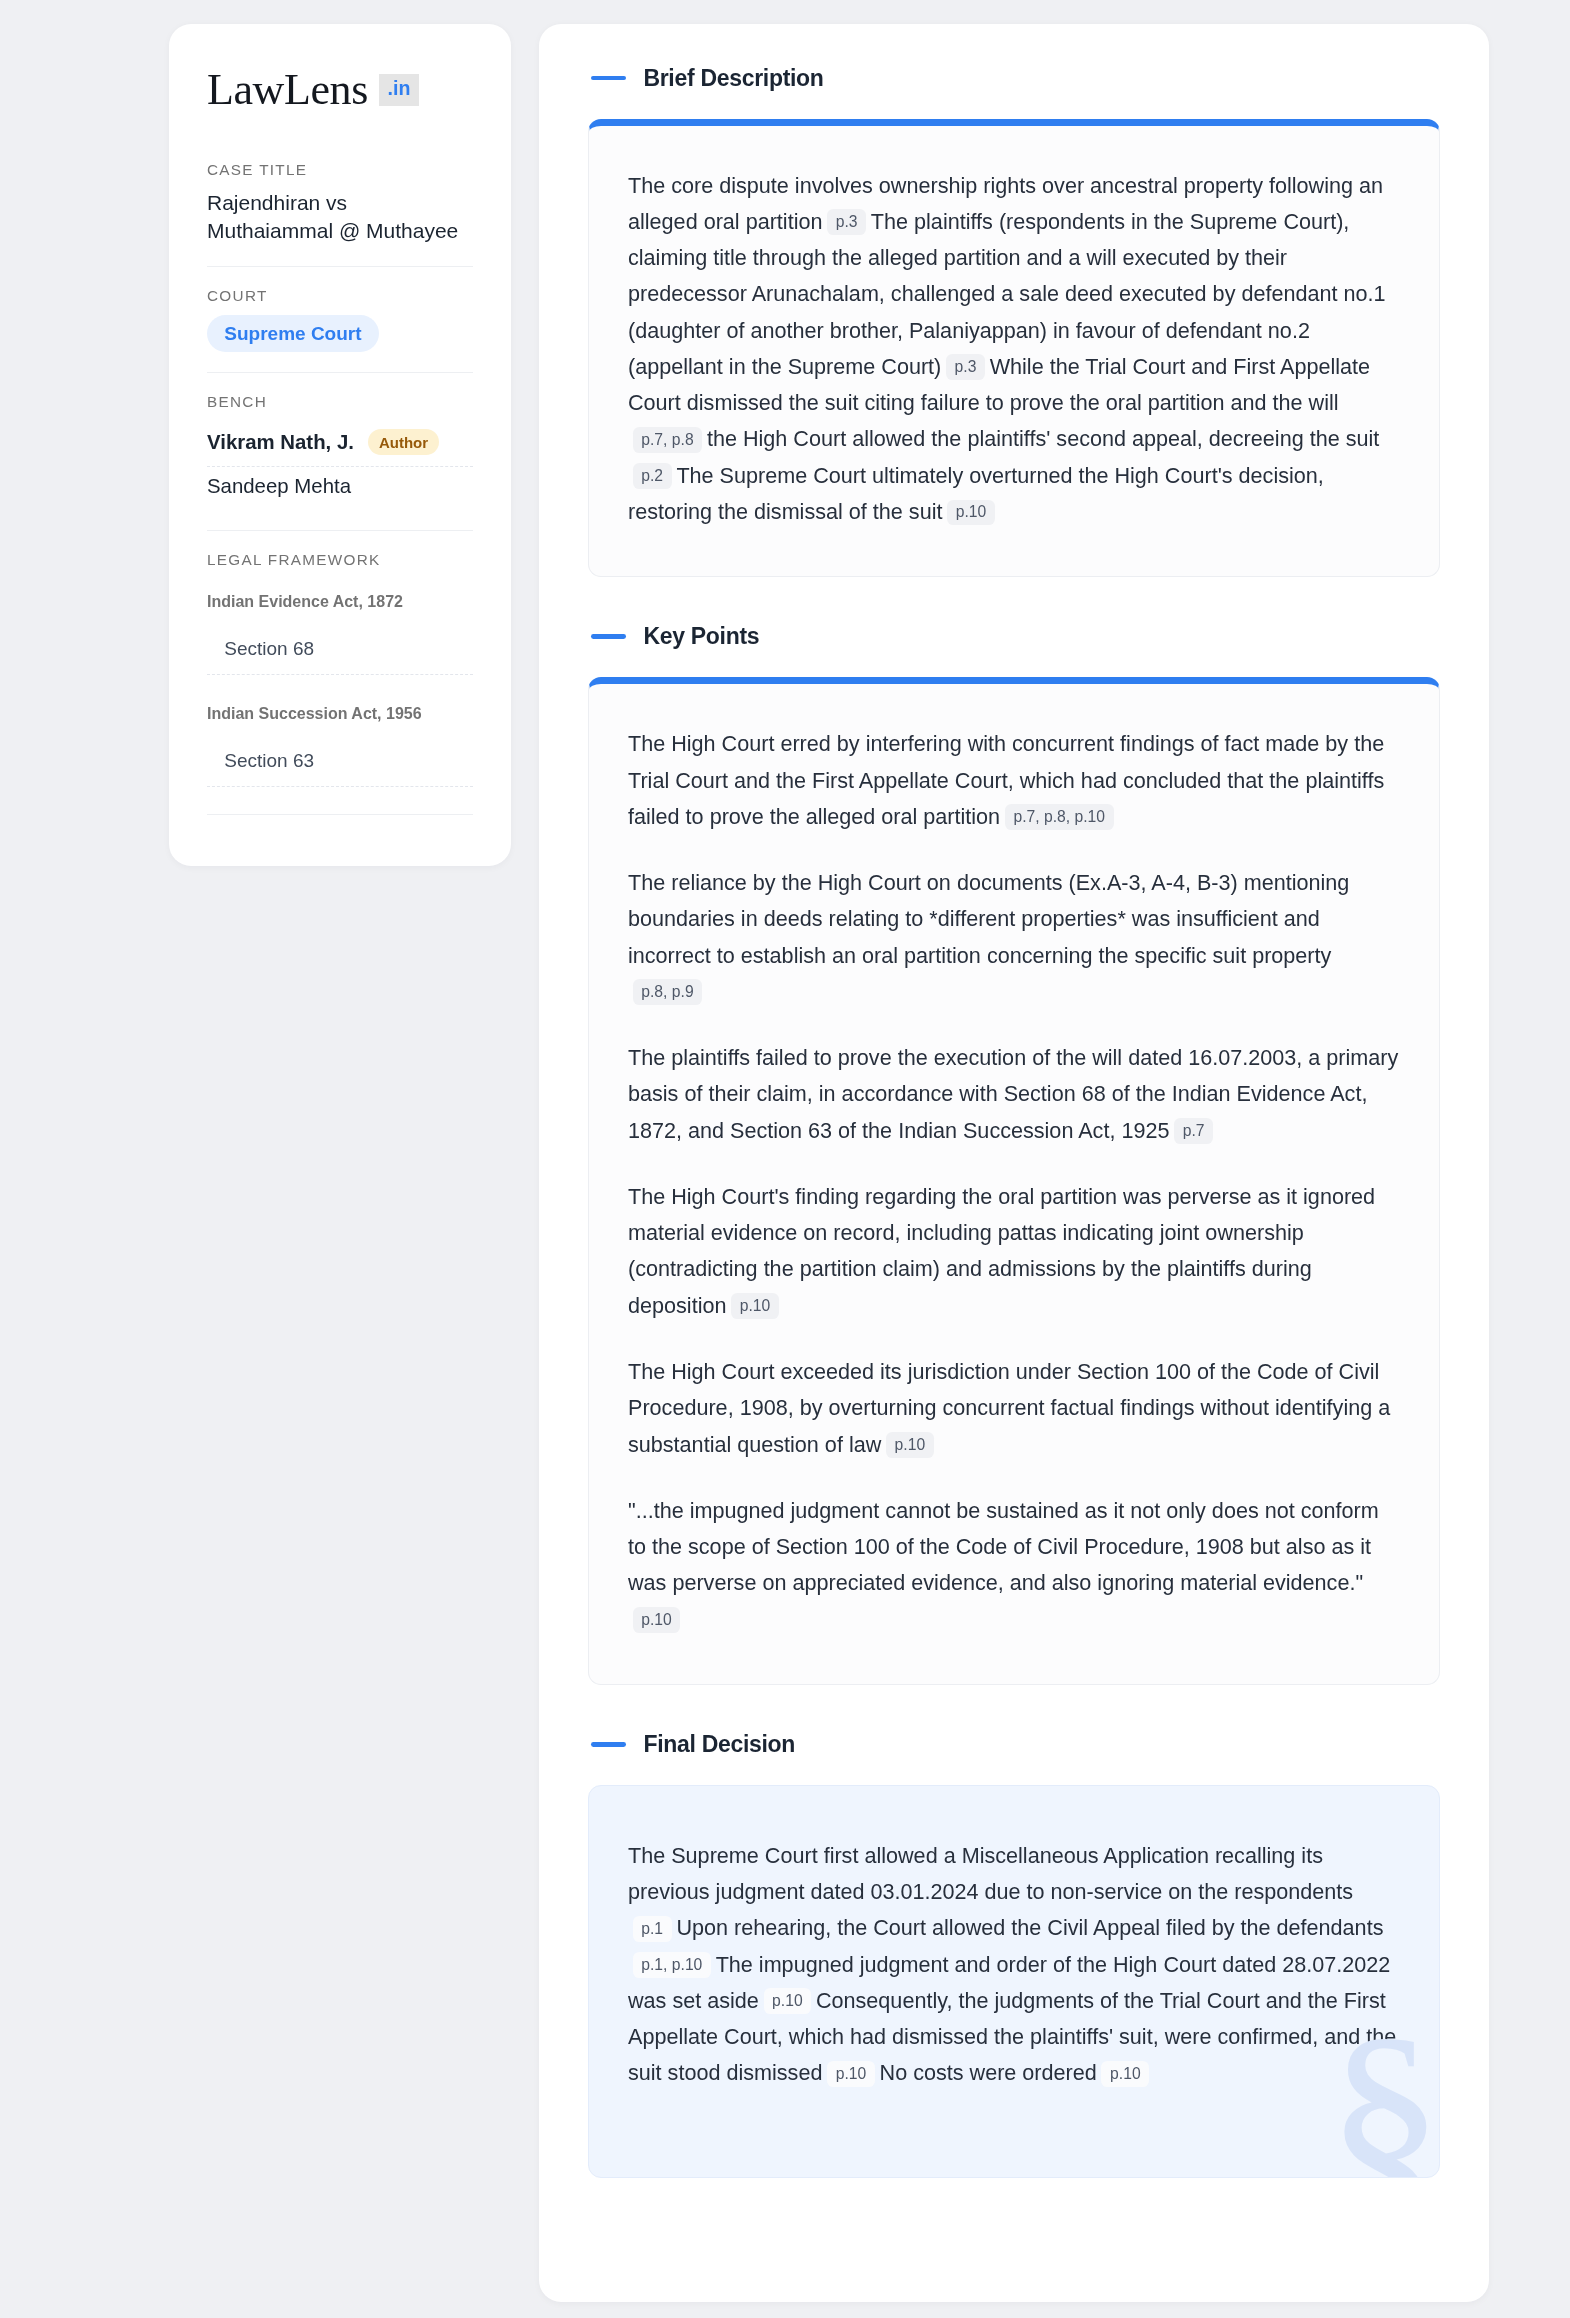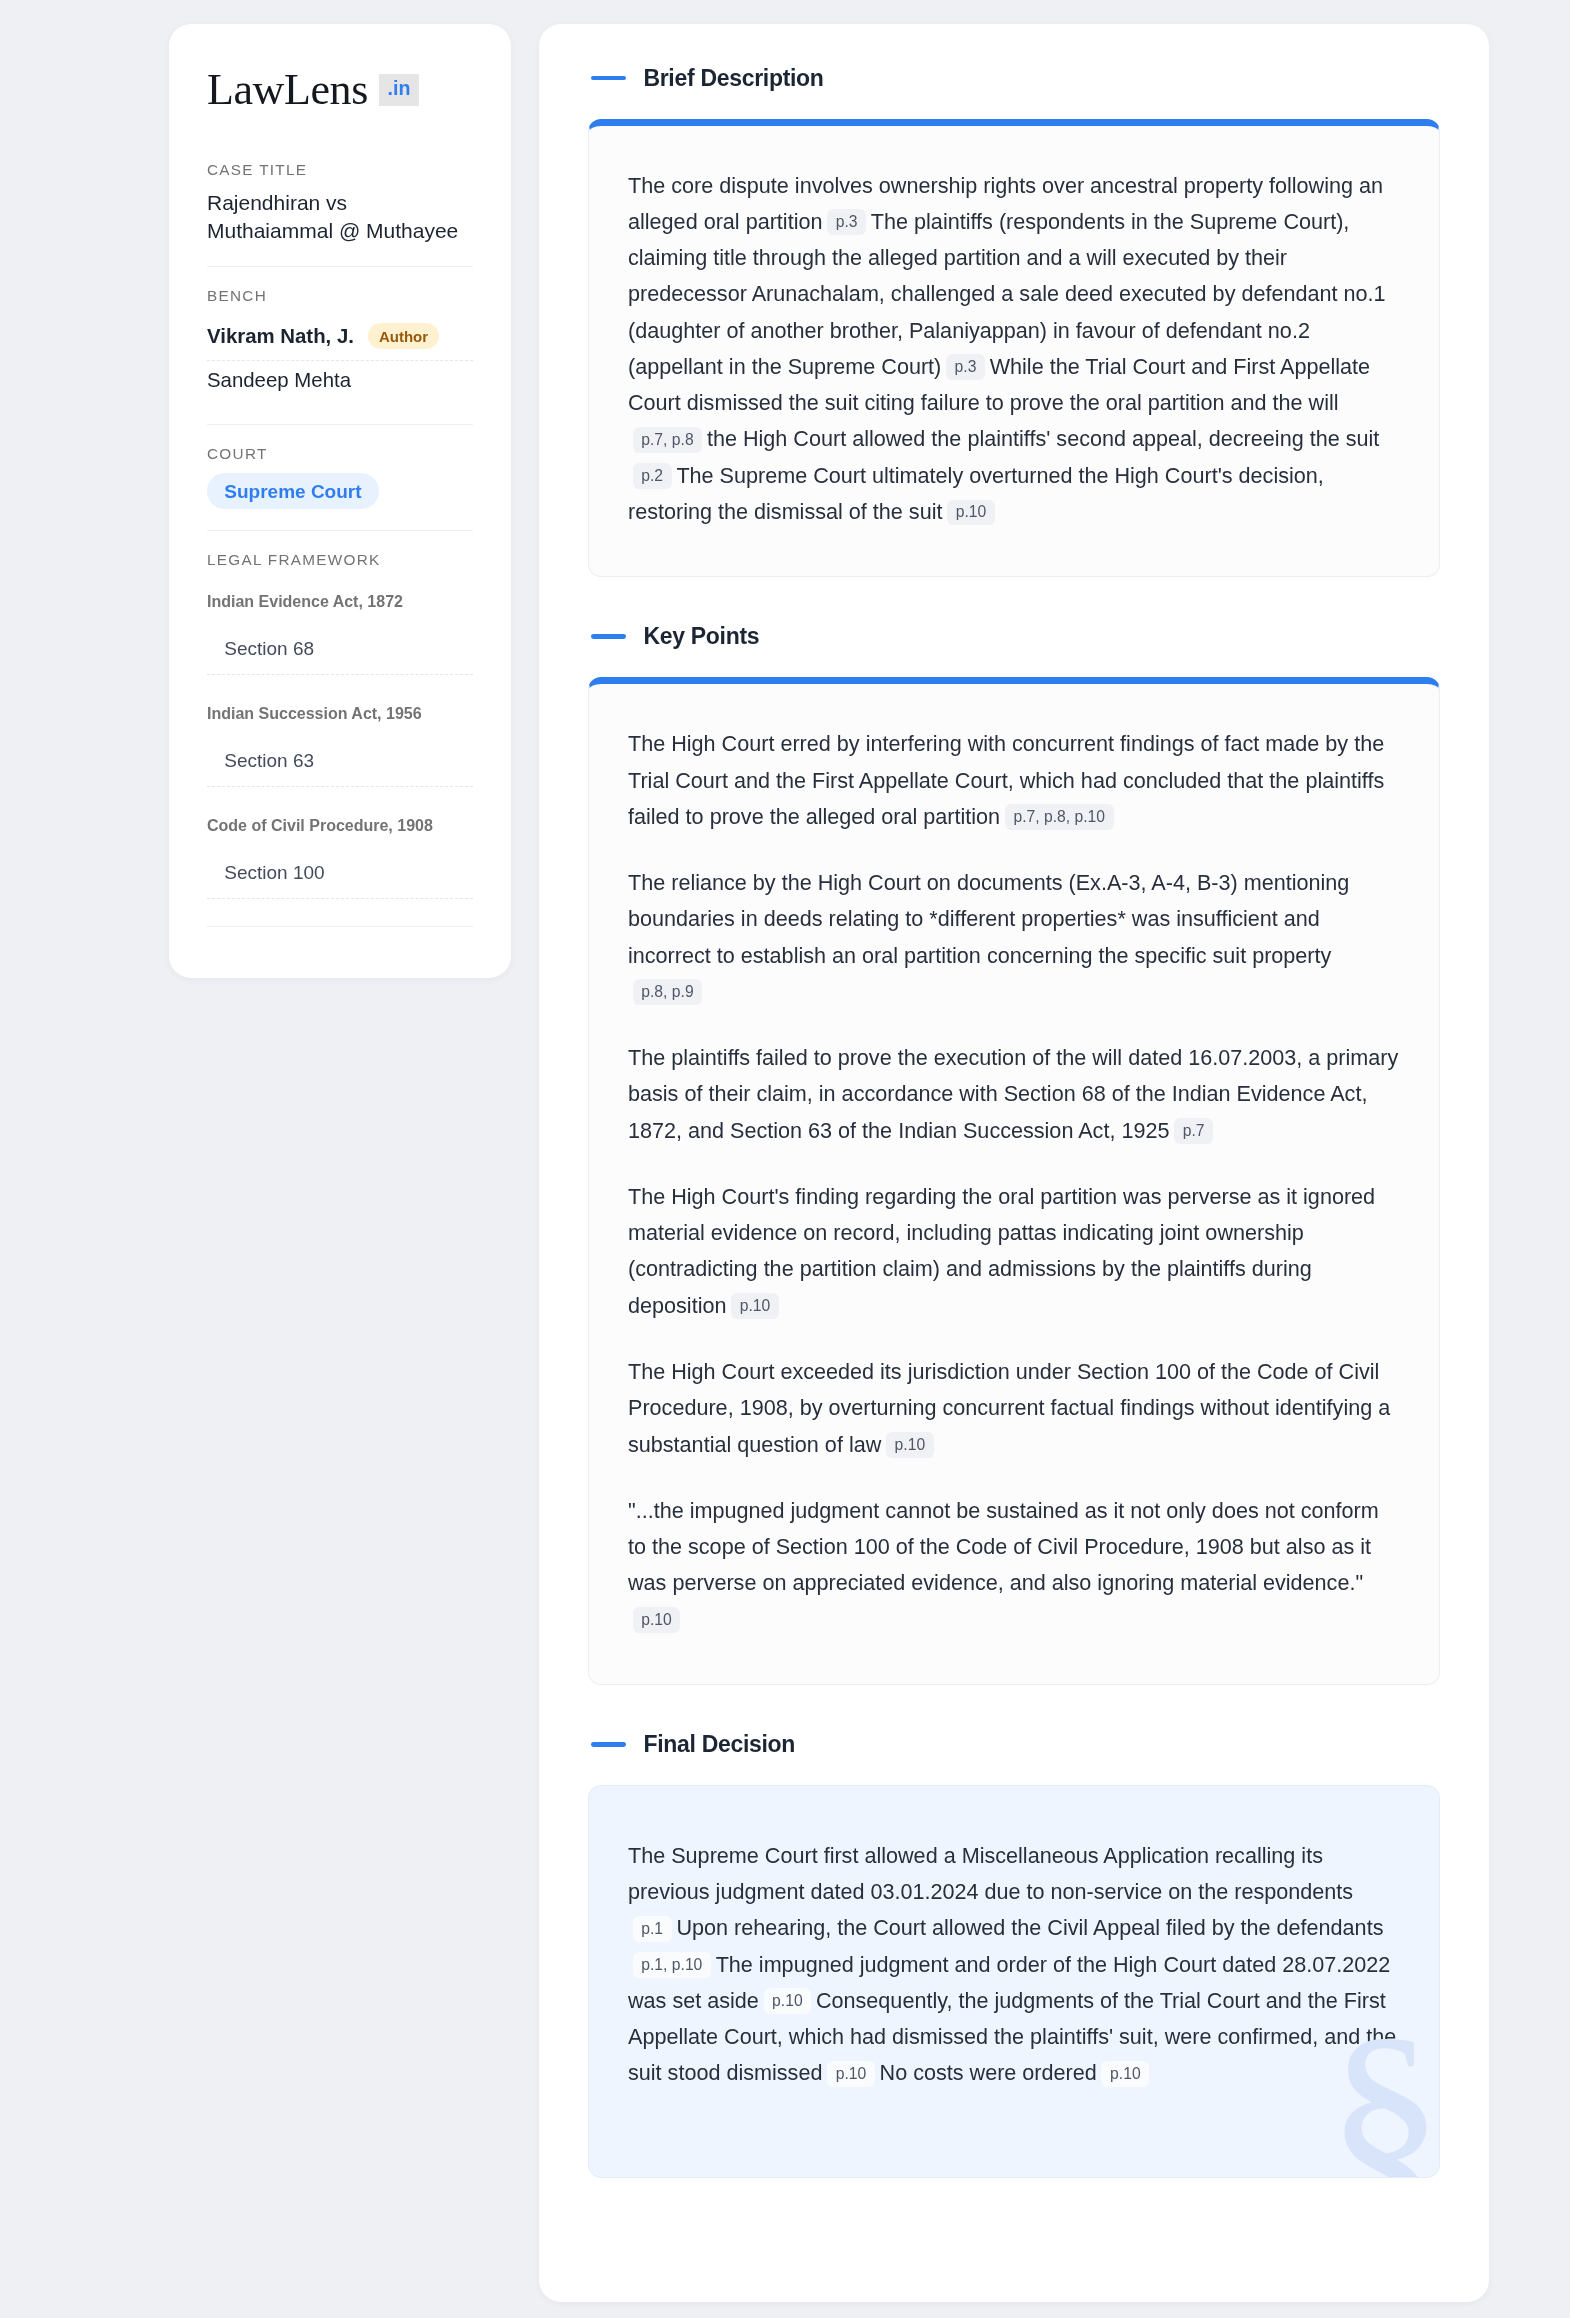--- a/index.html
+++ b/index.html
@@ -214,53 +214,49 @@
       <span class="brand-name">LawLens</span>
       <span class="brand-tld">.in</span>
     </div>
 
     <div class="field">
       <div class="field-label">CASE TITLE</div>
       <div class="field-value">Rajendhiran vs Muthaiammal @ Muthayee</div>
     </div>
 
     <div class="field">
+      <div class="field-label">COURT</div>
+      <span class="chip-court">Supreme Court</span>
+    </div>
+
+    <div class="field">
       <div class="field-label">BENCH</div>
       <div>
         <div class="judge-row">
           <span class="judge-name is-author">Vikram Nath, J.</span>
           <span class="badge-author">Author</span>
         </div>
         <div class="judge-row">
           <span class="judge-name">Sandeep Mehta</span>
         </div>
       </div>
     </div>
 
-    <div class="field">
-      <div class="field-label">COURT</div>
-      <span class="chip-court">Supreme Court</span>
-    </div>
-
 
     <div class="field">
       <div class="field-label">LEGAL FRAMEWORK</div>
 
       <div class="law-block">
         <div class="law-title">Indian Evidence Act, 1872</div>
         <div class="law-section">Section 68</div>
       </div>
       <div class="law-block">
         <div class="law-title">Indian Succession Act, 1956</div>
         <div class="law-section">Section 63</div>
       </div>
-      <div class="law-block">
-        <div class="law-title">Code of Civil Procedure, 1908</div>
-        <div class="law-section">Section 100</div>
-      </div>
 
       <div class="sidebar-bottom-rule"></div>
     </div>
 
   </aside>
 
   <main class="main">
     <div id="sections-root">
         <section class="section">
           <div class="section-head">

